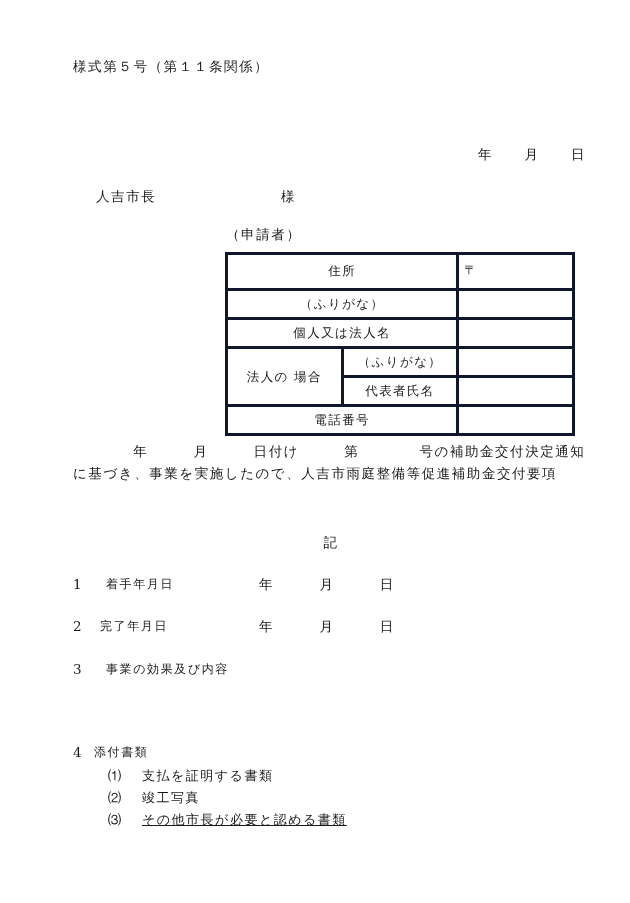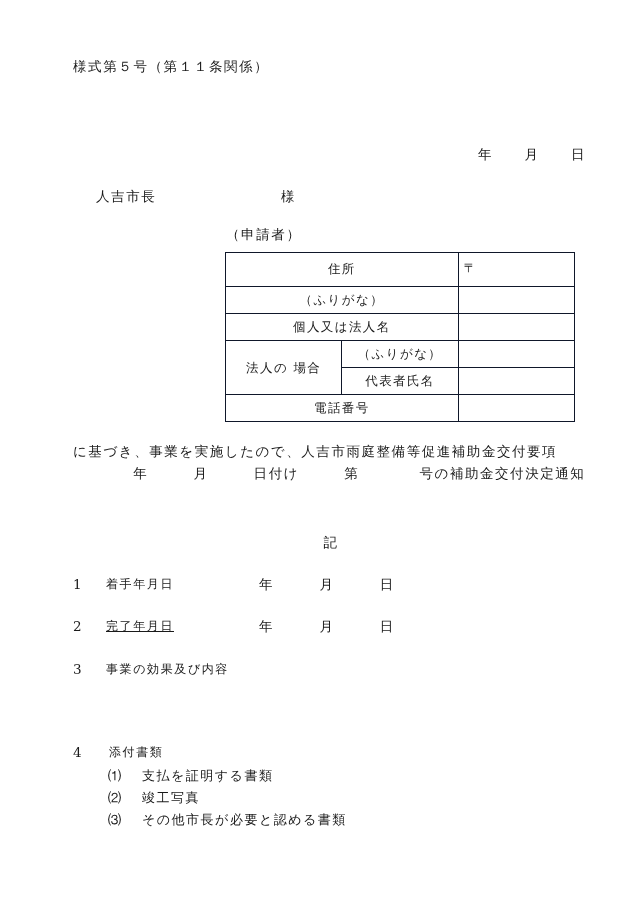--- a/index.html
+++ b/index.html
@@ -39,21 +39,21 @@
   
   #applicant-table {
     position: absolute;
     left: 209px;
     top: 252px;
     width: 350px;
     border-collapse: collapse;
     table-layout: fixed;
   }
   #applicant-table td {
-    border: 1px solid #0f172a;
+    border: 3px solid #0f172a;
     font-size: 12.5px;
     letter-spacing: 1.4px;
     text-align: center;
     vertical-align: middle;
     padding: 0;
     height: 26px;
   }
   #applicant-table td.tall   { height: 33px; }
   #applicant-table td.value  { text-align: left; }
   #applicant-table td.corp   { width: 56px; line-height: 1.25; }
@@ -96,34 +96,34 @@
   
   .item-num   { position: absolute; font-size: 13.5px; letter-spacing: 1.6px; white-space: pre; }
   .item-label { position: absolute; font-size: 12px; letter-spacing: 1.6px; white-space: pre; }
   .item-value { position: absolute; font-size: 13.5px; letter-spacing: 1.6px; white-space: pre; }
 
   .i1-num   { left: 57px;  top: 576px; }
   .i1-label { left: 90px;  top: 576px; }
   .i1-value { left: 243px; top: 576px; }
 
   .i2-num   { left: 57px;  top: 618px; }
-  .i2-label { left: 90px;  top: 618px; text-decoration: underline; }
+  .i2-label { left: 84px;  top: 618px; }
   .i2-value { left: 243px; top: 618px; }
 
   .i3-num   { left: 57px;  top: 661px; }
   .i3-label { left: 90px;  top: 661px; }
 
   .i4-num   { left: 57px;  top: 744px; }
-  .i4-label { left: 93px;  top: 744px; }
+  .i4-label { left: 78px;  top: 744px; }
 
   .sub-item { position: absolute; font-size: 13px; letter-spacing: 1.5px; white-space: pre; }
   .sub-marker { display: inline-block; width: 34px; }
   .s1 { left: 92px; top: 767px; }
   .s2 { left: 92px; top: 789px; }
-  .s3 { left: 92px; top: 811px; }
+  .s3 { left: 92px; top: 811px; text-decoration: underline; }
 </style>
 </head>
 <body>
 
 <div id="page">
 
   <div class="line form-no">様式第５号（第１１条関係）</div>
 
 
   <div class="line date-line">年　　月　　日</div>
@@ -170,22 +170,22 @@
     <tr>
       <td colspan="2">電話番号</td>
       <td class="value">
             <span class="val-cell-inner"></span>
           </td>
     </tr>
   </tbody>
     </table>
 
   <div id="body-para">
+    <span class="p-line">　　　　年　　　月　　　日付け　　　第　　　　号の補助金交付決定通知</span>
     <span class="p-line">に基づき、事業を実施したので、人吉市雨庭整備等促進補助金交付要項</span>
-    <span class="p-line">　　　　年　　　月　　　日付け　　　第　　　　号の補助金交付決定通知</span>
   </div>
 
   <div class="ki">記</div>
 
   <div class="item-num i1-num">1</div>
   <div class="item-label i1-label">着手年月日</div>
   <div class="item-value i1-value">年　　　月　　　日</div>
 
   <div class="item-num i2-num">2</div>
   <div class="item-label i2-label">完了年月日</div>

